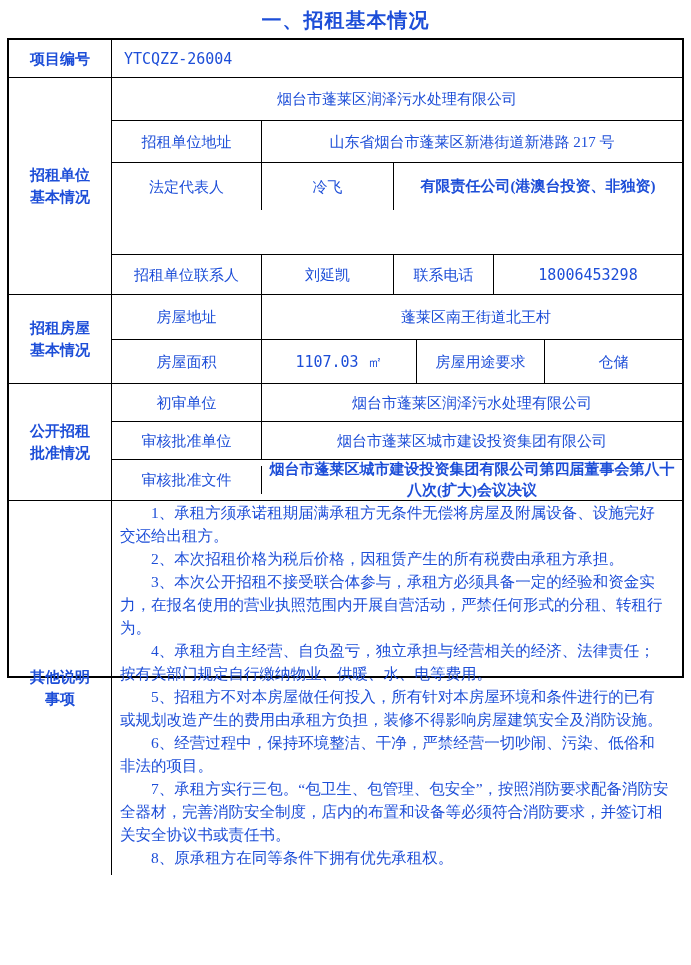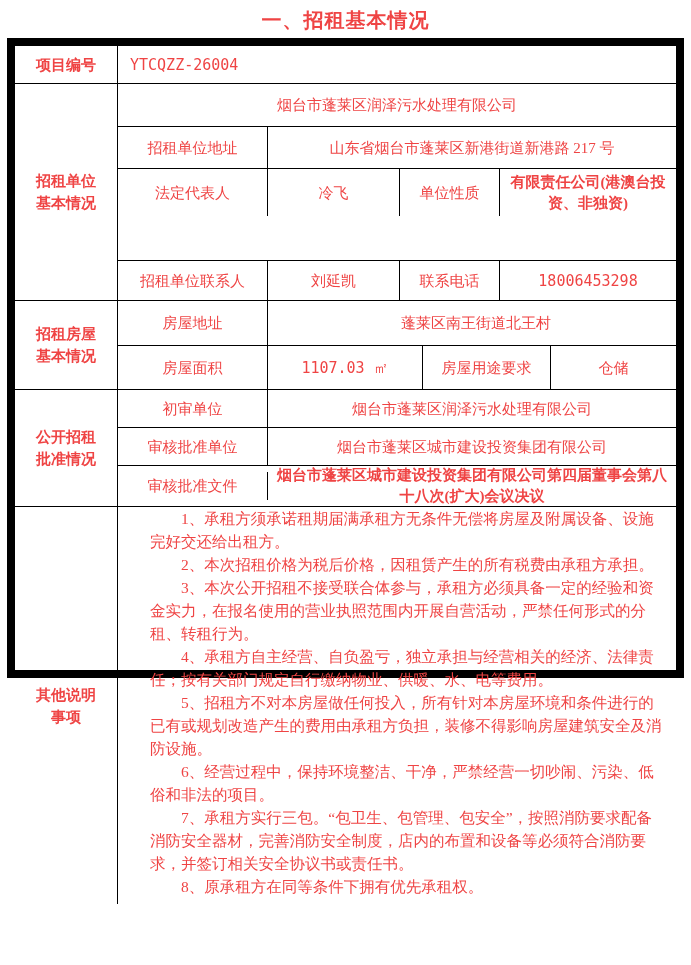--- a/index.html
+++ b/index.html
@@ -1,40 +1,40 @@
 <!DOCTYPE html>
 <html><head>
 <meta charset="utf-8">
 <style>
   html, body { margin: 0; padding: 0; background: #ffffff; }
   .page {
     position: relative;
     width: 691px;
     height: 965px;
     background: #ffffff;
-    color: #ef4444;
+    color: #1d4ed8;
     font-family: "Liberation Serif", "DejaVu Serif", serif;
     font-size: 15px;
     overflow: hidden;
     box-sizing: border-box;
   }
   .title {
     height: 38px;
     padding-top: 7px;
     margin: 0;
     text-align: center;
     font-size: 20px;
     font-weight: bold;
     letter-spacing: 1px;
     box-sizing: border-box;
   }
   .table {
     margin: 0 7px;
     height: 640px;
-    border: 8px solid #000000;
+    border: 2px solid #000000;
     display: flex;
     flex-direction: column;
     box-sizing: border-box;
   }
   .group { display: flex; flex: 0 0 auto; }
   .group + .group { border-top: 1px solid #000000; }
   .group.grow { flex: 1 1 auto; }
   .side {
     flex: 0 0 103px;
     width: 103px;
@@ -73,21 +73,20 @@
   .left { justify-content: flex-start; text-align: left; padding-left: 12px; }
   .mono { font-family: "DejaVu Sans Mono", "Liberation Mono", monospace; }
   .wrap2 { line-height: 21px; padding: 0 6px; font-weight: bold; }
   .other-cell {
     flex: 1 1 auto;
     display: flex;
     flex-direction: column;
     justify-content: center;
     padding: 0 12px 6px 8px;
     box-sizing: border-box;
-    margin-left: 24px;
   }
   .other-cell p {
     margin: 0;
     text-indent: 2em;
     text-align: left;
     line-height: 23px;
     font-size: 15.5px;
   }
 </style>
 </head>
@@ -111,21 +110,20 @@
         <div class="subrow h42">
           <div class="cell flexv">烟台市蓬莱区润泽污水处理有限公司</div>
         </div>
         <div class="subrow h41">
           <div class="cell sublabel">招租单位地址</div>
           <div class="cell flexv">山东省烟台市蓬莱区新港街道新港路 217 号</div>
         </div>
         <div class="subrow h47">
           <div class="cell sublabel">法定代表人</div>
           <div class="cell w132">冷飞</div>
-          <div class="cell w100">单位性质</div>
           <div class="cell flexv wrap2">有限责任公司(港澳台投资、非独资)</div>
         </div>
         <div class="subrow h39">
           <div class="cell sublabel">招租单位联系人</div>
           <div class="cell w132">刘延凯</div>
           <div class="cell w100">联系电话</div>
           <div class="cell flexv mono">18006453298</div>
         </div>
       </div>
     </div>

